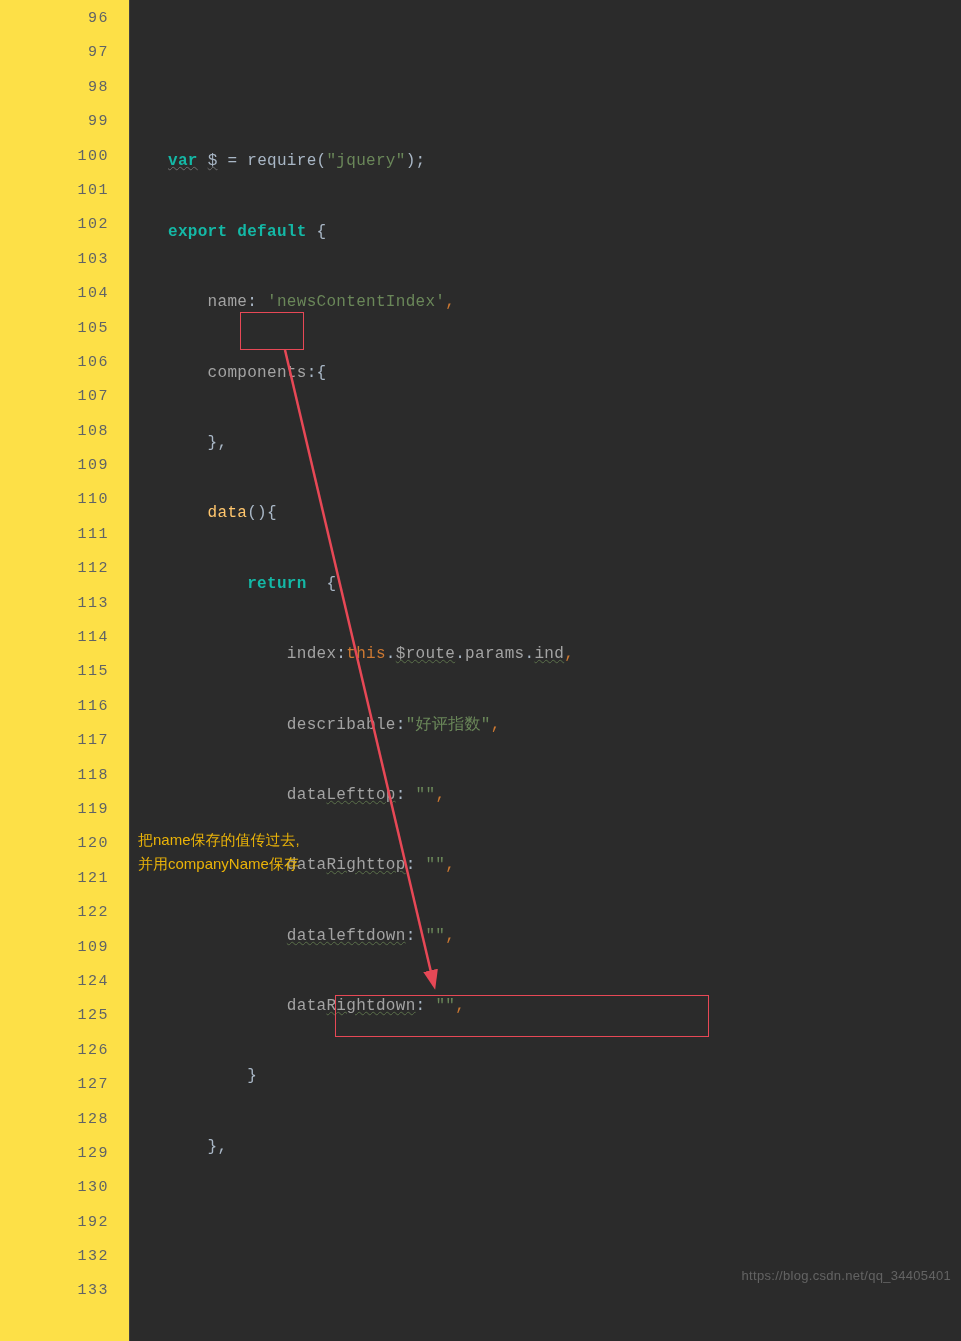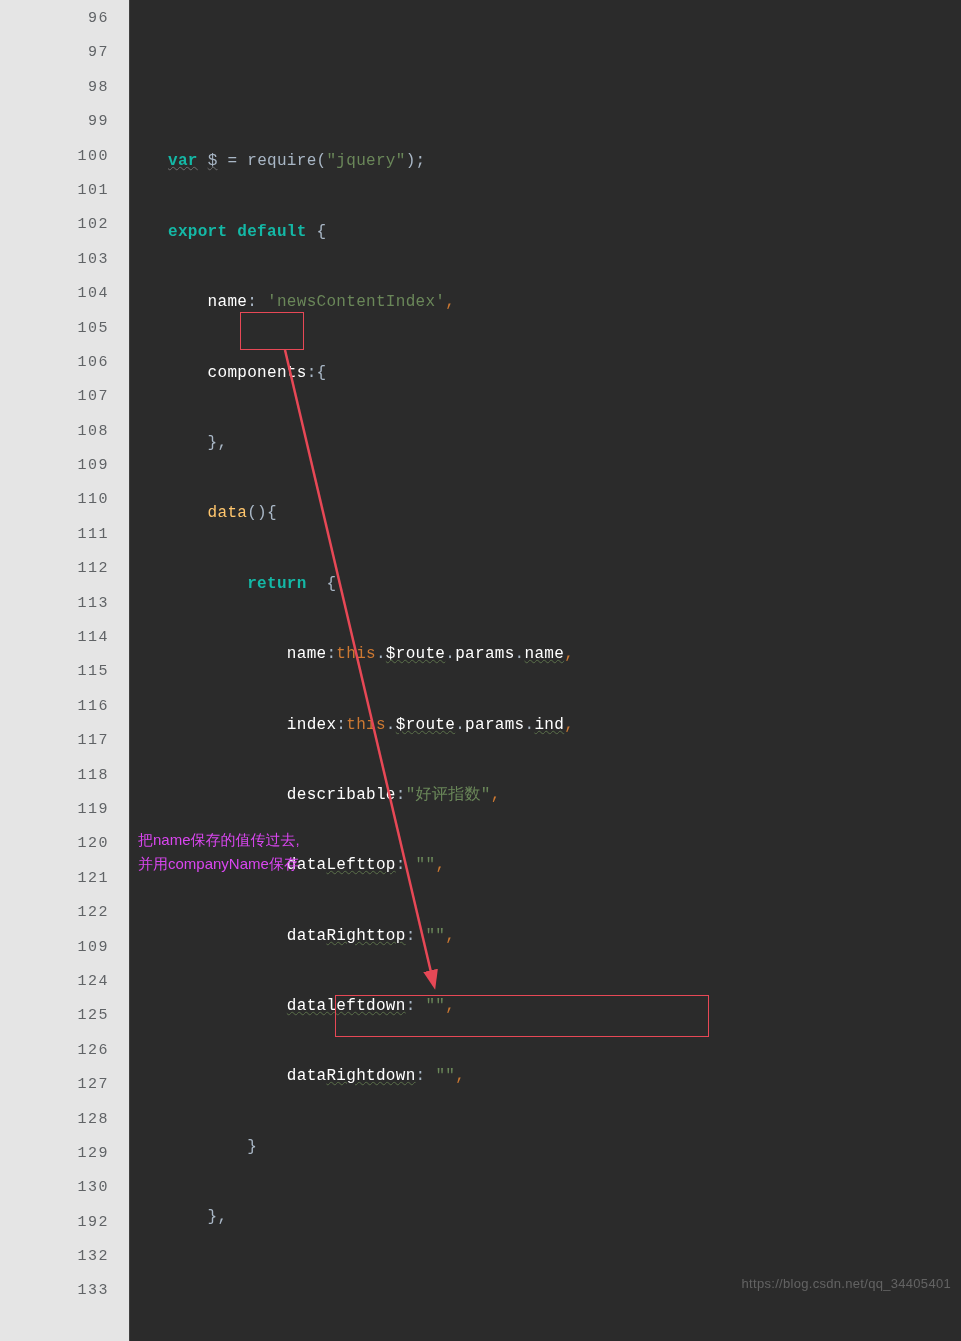--- a/index.html
+++ b/index.html
@@ -13,21 +13,21 @@
     width: 961px;
     height: 1341px;
   }
   .editor {
     display: flex;
     width: 100%;
     height: 100%;
     position: relative;
   }
   .gutter {
-    background: #e5e5e5;
+    background: #fde047;
     width: 130px;
     flex-shrink: 0;
     padding-top: 2px;
     box-sizing: border-box;
     color: #606366;
     text-align: right;
     border-right: 1px solid #404040;
     position: relative;
   }
   .gutter .ln {
@@ -45,55 +45,55 @@
     position: relative;
     letter-spacing: 0.3px;
   }
   .code .line {
     height: 34.4px;
     line-height: 34.4px;
   }
   .kw { color: #14b8a6; font-weight: bold; }
   .kw2 { color: #cc7832; }
   .str { color: #6a8759; }
-  .prop { color: #ffffff; }
+  .prop { color: #a3a3a3; }
   .func { color: #ffc66d; }
   .this { color: #cc7832; }
   .und { text-decoration: underline wavy #707070; text-decoration-thickness: 1px; }
   .und-g { text-decoration: underline wavy #5a6f4a; text-decoration-thickness: 1px; }
   .hl-line {
     position: absolute;
     left: 0;
     right: 0;
     height: 34.4px;
     background: #323232;
     z-index: -1;
   }
   .box {
     position: absolute;
     border: 1px solid #e74856;
     pointer-events: none;
   }
   .annotation {
     position: absolute;
-    color: #d946ef;
+    color: #eab308;
     font-size: 15px;
     font-family: "Microsoft YaHei", sans-serif;
     line-height: 1.6;
     white-space: normal;
     width: 220px;
   }
   svg.arrow {
     position: absolute;
     pointer-events: none;
     overflow: visible;
   }
   .watermark {
     position: absolute;
-    bottom: 50px;
+    bottom: 58px;
     right: 10px;
     color: #888;
     font-family: Arial, sans-serif;
     font-size: 13px;
     opacity: 0.6;
   }
 </style>
 </head>
 <body>
 
@@ -143,21 +143,20 @@
     <div class="hl-line" style="top: calc(2px + 34.4px * 29);"></div>
 
     <div class="line"></div>
     <div class="line"><span class="kw und">var</span> <span class="und">$</span><span> = require(</span><span class="str">"jquery"</span><span>);</span></div>
     <div class="line"><span class="kw">export default</span><span> {</span></div>
     <div class="line">    <span class="prop">name</span><span>: </span><span class="str">'newsContentIndex'</span><span class="kw2">,</span></div>
     <div class="line">    <span class="prop">components</span><span>:{</span></div>
     <div class="line">    <span>},</span></div>
     <div class="line">    <span class="func">data</span><span>(){</span></div>
     <div class="line">        <span class="kw">return</span><span>  {</span></div>
-    <div class="line">            <span class="prop">name</span><span>:</span><span class="this">this</span><span>.</span><span class="prop und-g">$route</span><span>.</span><span class="prop">params</span><span>.</span><span class="prop und-g">name</span><span class="kw2">,</span></div>
     <div class="line">            <span class="prop">index</span><span>:</span><span class="this">this</span><span>.</span><span class="prop und-g">$route</span><span>.</span><span class="prop">params</span><span>.</span><span class="prop und-g">ind</span><span class="kw2">,</span></div>
     <div class="line">            <span class="prop">describable</span><span>:</span><span class="str">"好评指数"</span><span class="kw2">,</span></div>
     <div class="line">            <span class="prop">data</span><span class="prop und-g">Lefttop</span><span>: </span><span class="str">""</span><span class="kw2">,</span></div>
     <div class="line">            <span class="prop">data</span><span class="prop und-g">Righttop</span><span>: </span><span class="str">""</span><span class="kw2">,</span></div>
     <div class="line">            <span class="prop und-g">dataleftdown</span><span>: </span><span class="str">""</span><span class="kw2">,</span></div>
     <div class="line">            <span class="prop">data</span><span class="prop und-g">Rightdown</span><span>: </span><span class="str">""</span><span class="kw2">,</span></div>
     <div class="line">        <span>}</span></div>
     <div class="line">    <span>},</span></div>
     
     

